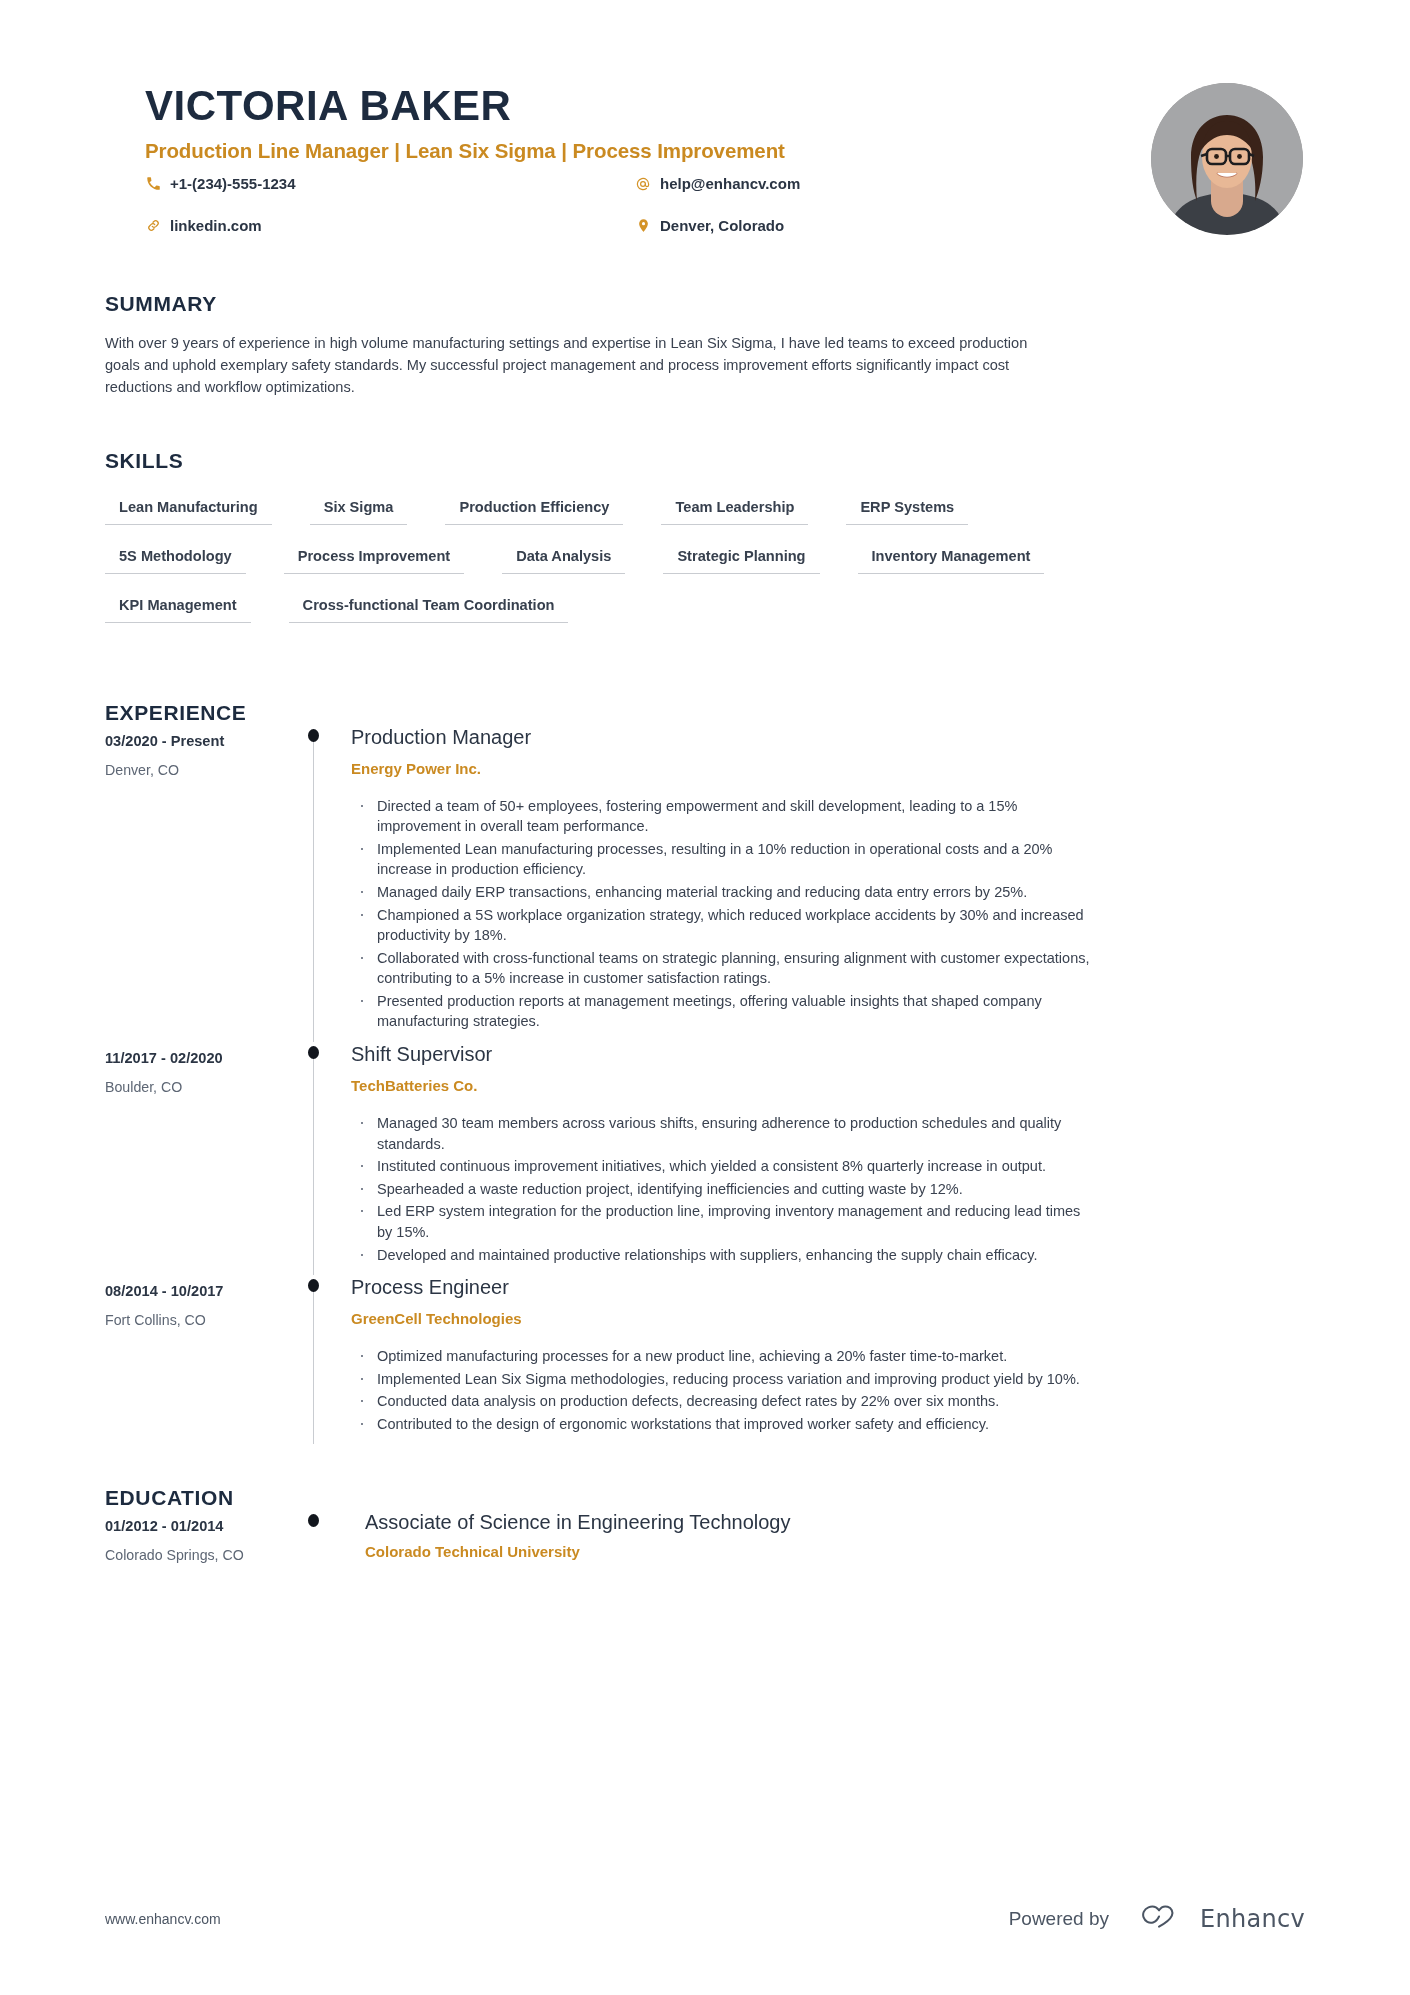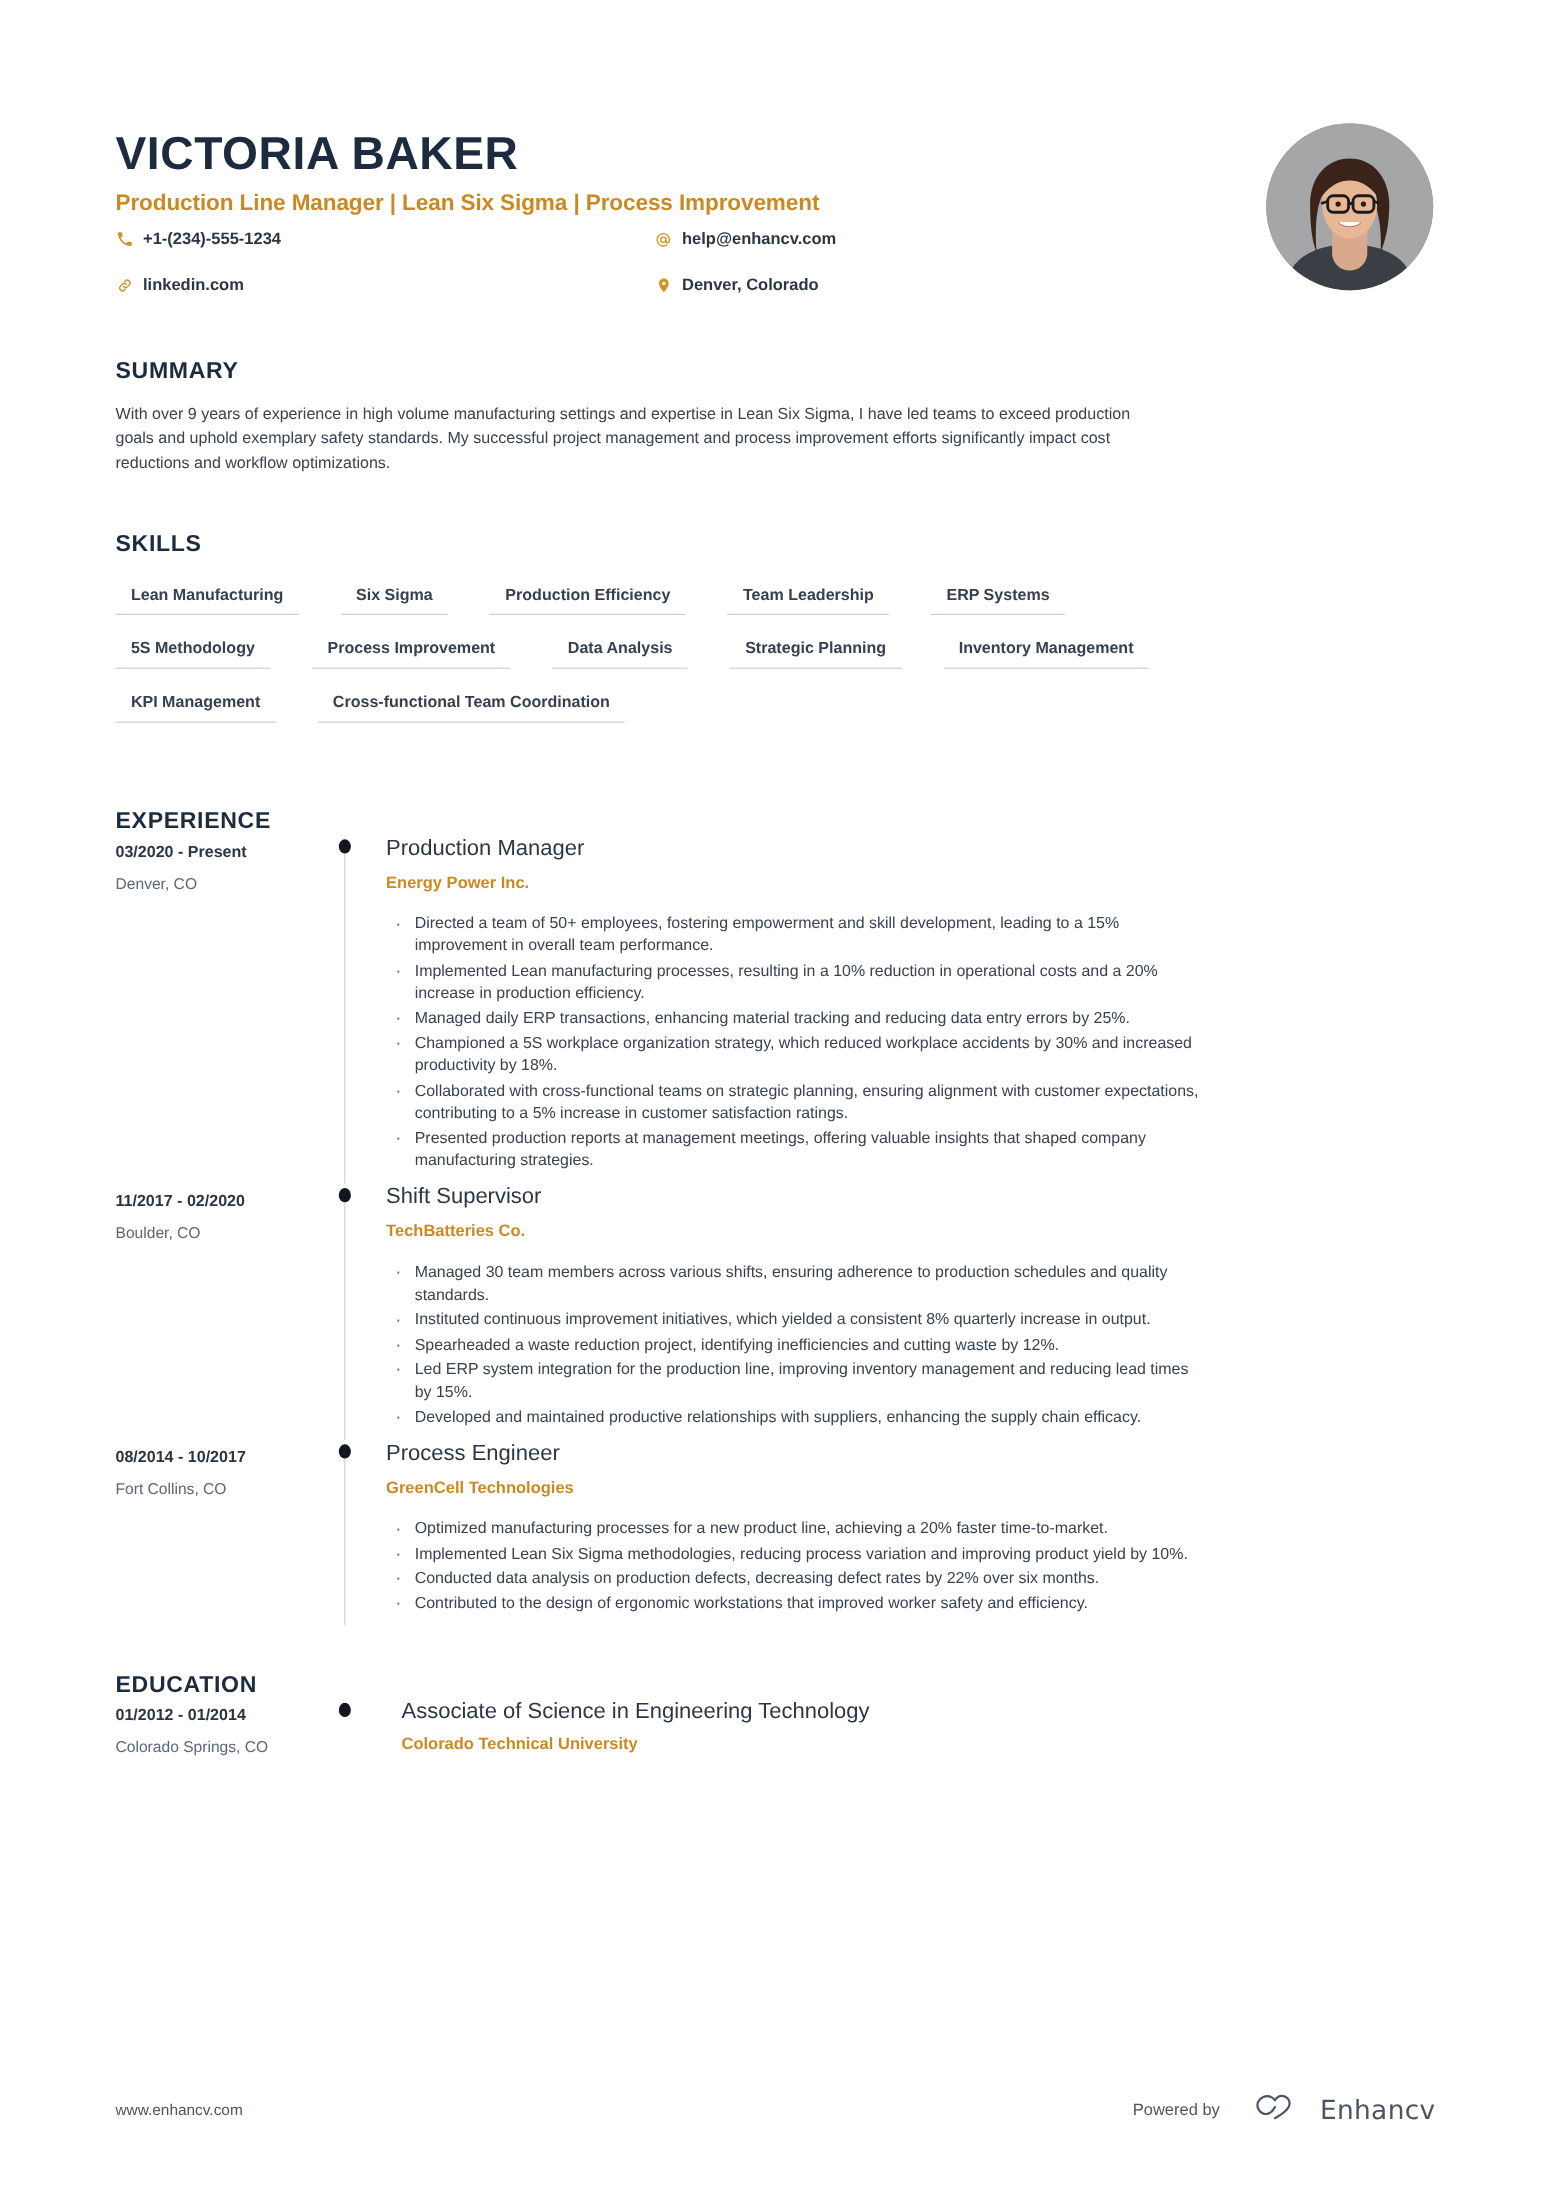--- a/index.html
+++ b/index.html
@@ -15,22 +15,23 @@
     width: 1410px;
     height: 1995px;
     background: #ffffff;
     padding: 0 105px;
   }
 
   
   .header {
     display: flex;
     justify-content: space-between;
-    align-items: flex-start;
-    padding-top: 112px;
+    align-items: flex-end;
+    padding-top: 78px;
+    margin-left: 40px;
   }
   .header-left { flex: 1 1 auto; min-width: 0; padding-top: 6px; }
   .full-name {
     font-size: 42px;
     font-weight: 700;
     letter-spacing: 0.5px;
     color: #1d2b3f;
     line-height: 1.05;
     font-family: "Liberation Sans", sans-serif;
   }
@@ -223,21 +224,21 @@
   .footer-url {
     font-size: 14px;
     color: #4b5563;
   }
   .footer-brand {
     display: flex;
     align-items: center;
     gap: 22px;
   }
   .powered-by {
-    font-size: 15px;
+    font-size: 19px;
     color: #4b5563;
   }
   .brand-lockup {
     display: flex;
     align-items: center;
     gap: 13px;
   }
   .brand-name {
     font-size: 24px;
     color: #4b5563;

